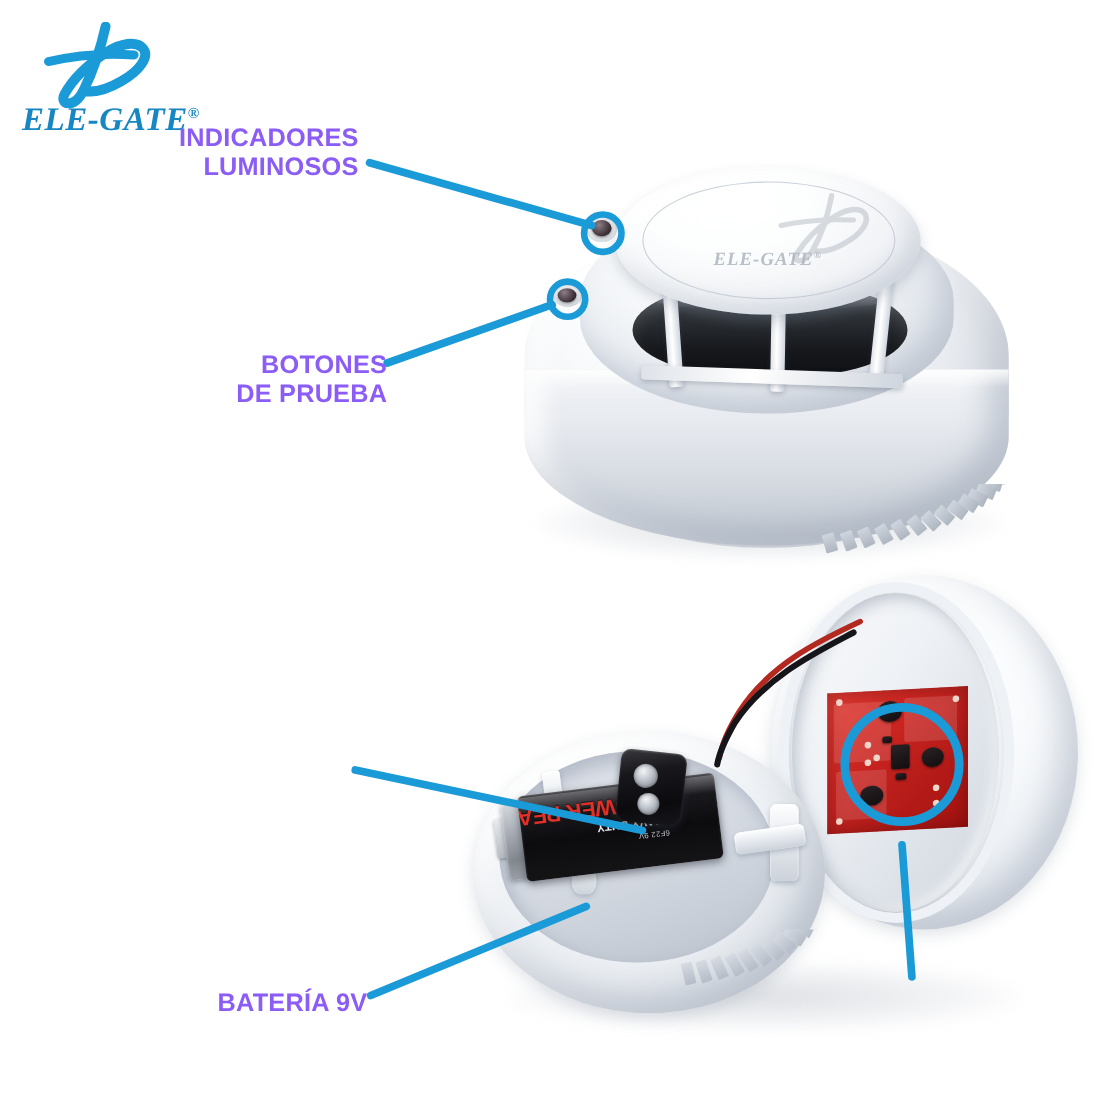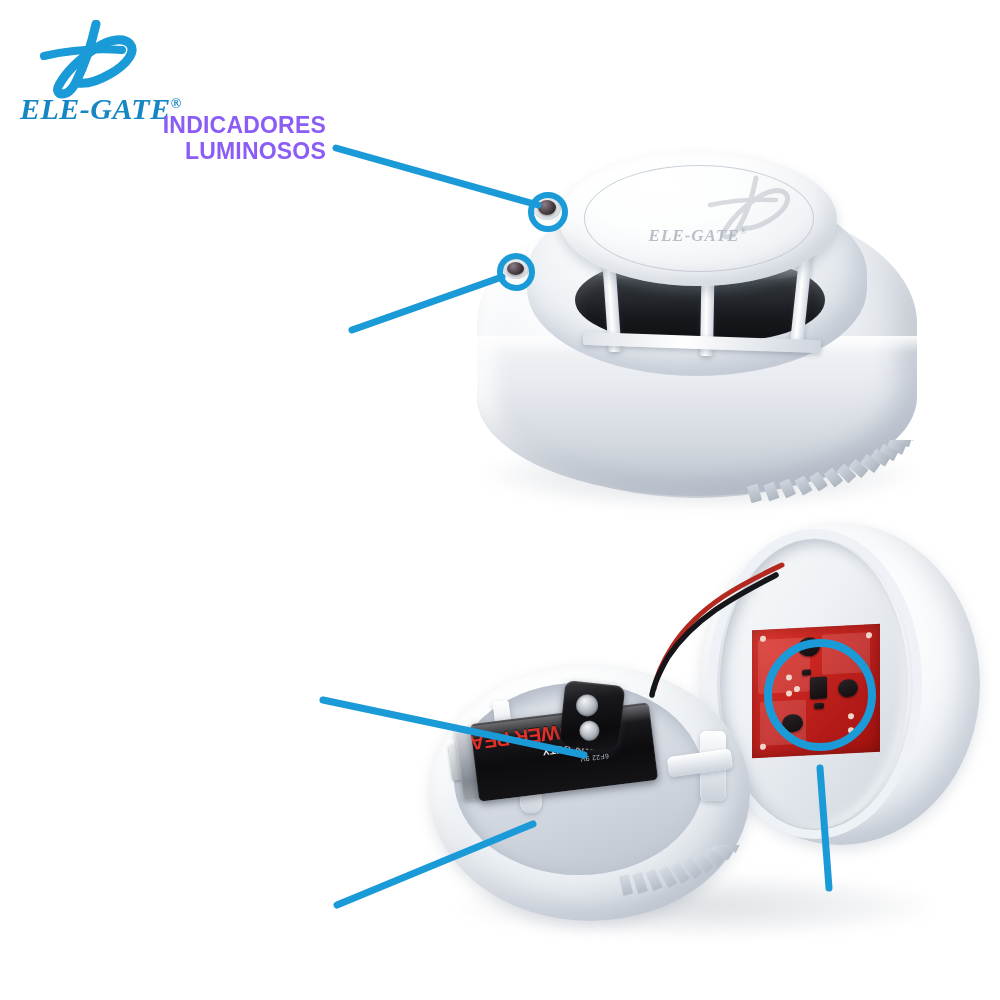--- a/index.html
+++ b/index.html
@@ -396,17 +396,20 @@
       <circle cx="516" cy="272" r="16" fill="none" stroke="#1b9ad8" stroke-width="6"></circle>
       <line x1="323" y1="700" x2="584" y2="755" stroke="#1b9ad8" stroke-width="7" stroke-linecap="round"></line>
       <line x1="337" y1="905" x2="533" y2="824" stroke="#1b9ad8" stroke-width="7" stroke-linecap="round"></line>
       <line x1="829" y1="888" x2="820" y2="768" stroke="#1b9ad8" stroke-width="7" stroke-linecap="round"></line>
       <circle cx="820" cy="695" r="52" fill="none" stroke="#1b9ad8" stroke-width="8"></circle>
     </svg>
 
   <div class="callout right" style="left:0;top:112px;width:326px;">INDICADORES
 LUMINOSOS</div>
 
-
-
+  <div class="callout right" style="left:0;top:318px;width:352px;">BOTONES
+DE PRUEBA</div>
+
+
+  <div class="callout right" style="left:0;top:898px;width:334px;">BATERÍA 9V</div>
 
 
 </div>
 
 </body></html>

